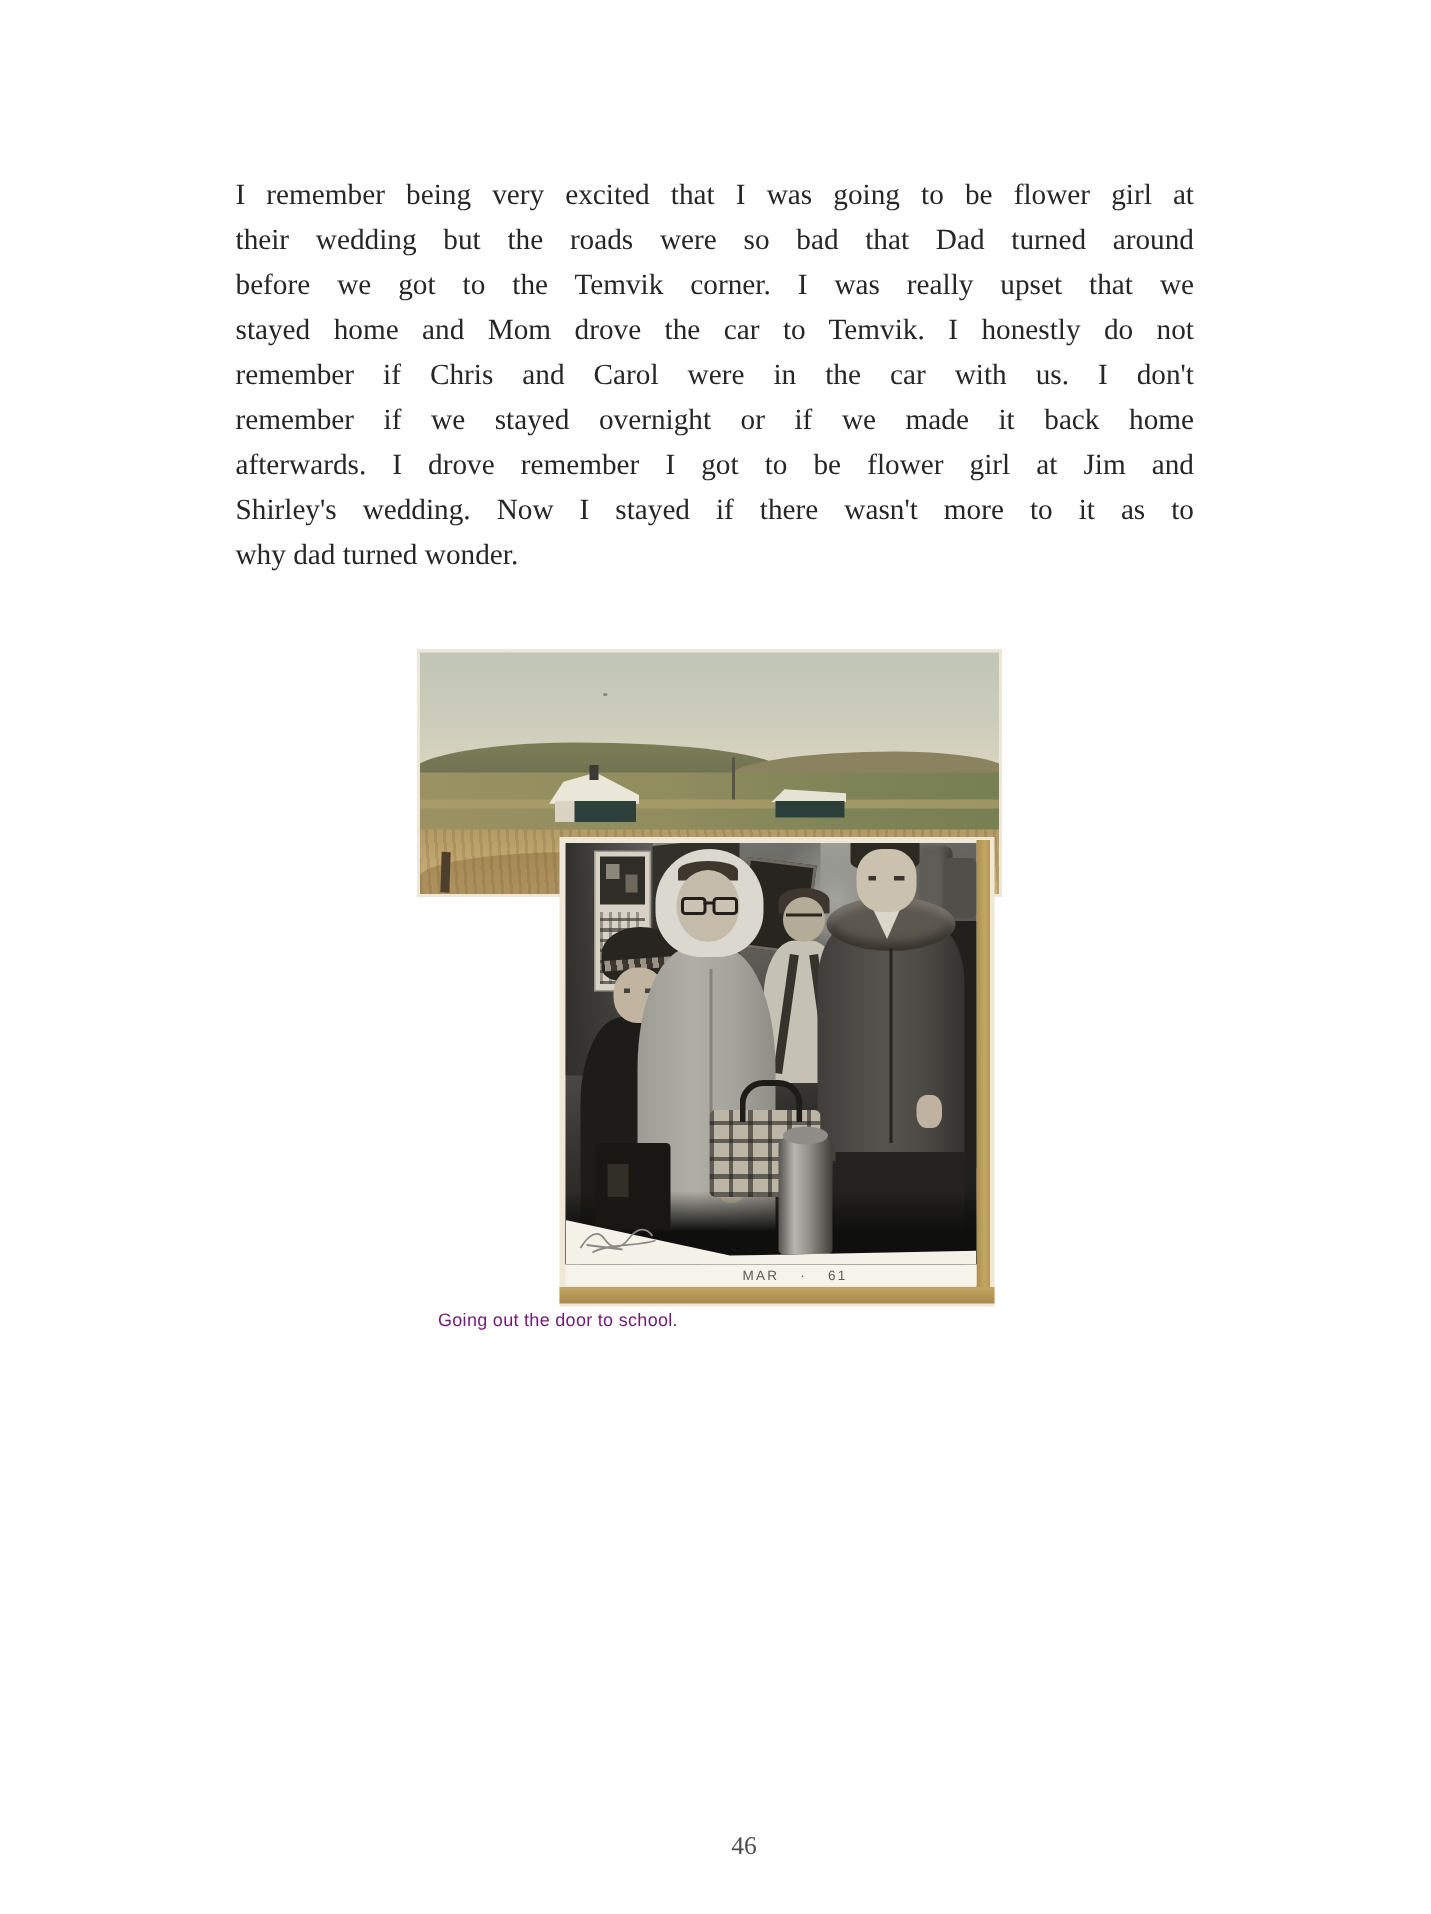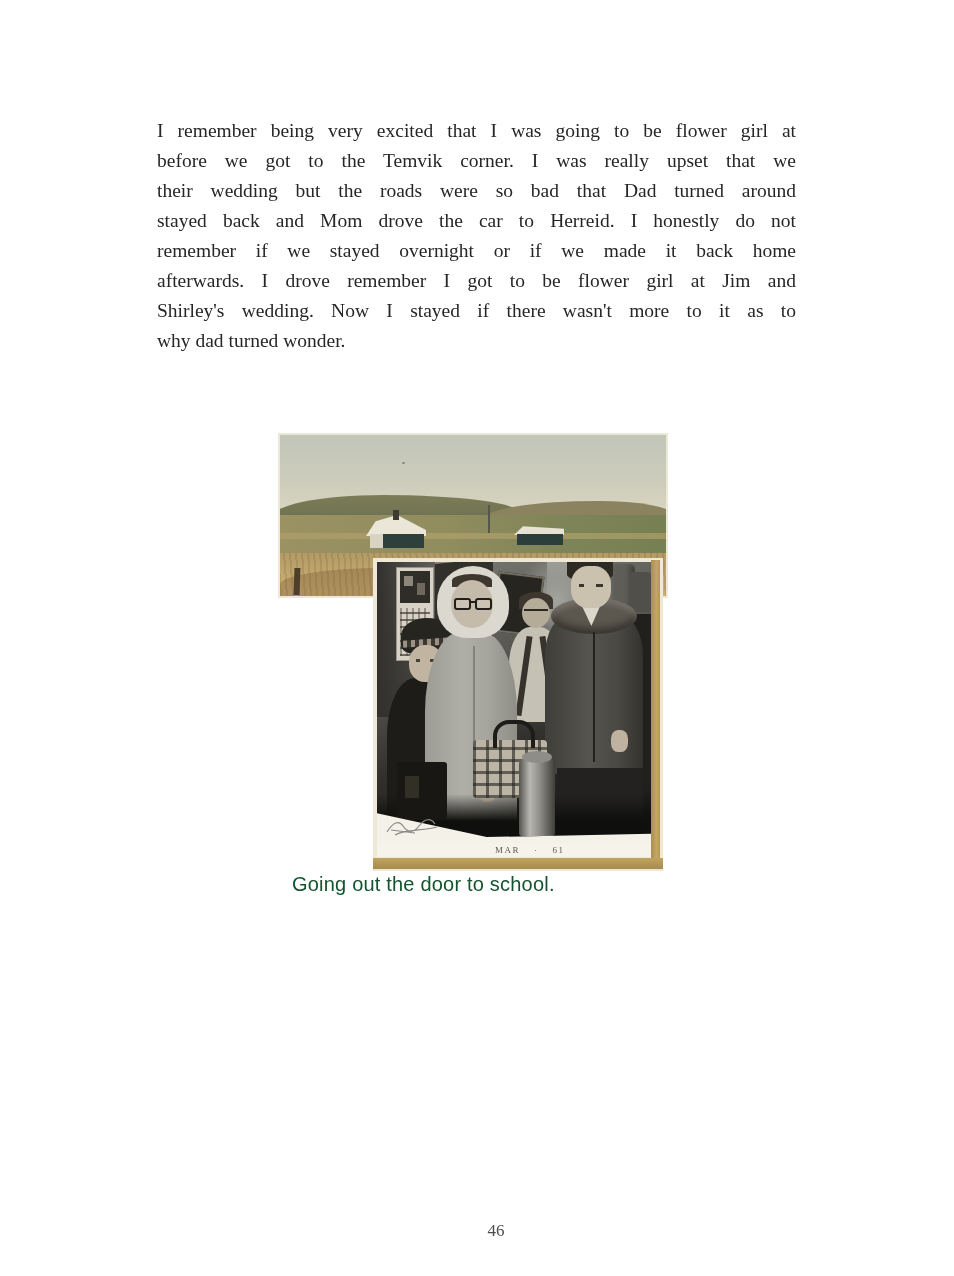--- a/index.html
+++ b/index.html
@@ -169,46 +169,47 @@
     background:linear-gradient(90deg,#55534d 0%,#b9b7b1 30%,#8f8d87 58%,#403e39 100%);
     border-radius:6px 6px 3px 3px;}
   .milkcan .lid{position:absolute;left:3px;top:-7px;width:30px;height:12px;background:#8f8d87;border-radius:50%;}
 
   .white-wedge{position:absolute;left:0;top:248px;width:274px;height:33px;background:#f4f1e8;
     clip-path:polygon(0 10%,40% 82%,100% 72%,100% 100%,0 100%);}
   .scribble{position:absolute;left:8px;top:252px;}
 
   .white-strip{position:absolute;left:4px;top:285px;width:274px;height:14px;background:#f6f3ea;}
   .stamp{position:absolute;left:118px;top:2px;
-    font-family:Liberation Serif, serif;font-size:9px;color:#5e5a52;letter-spacing:1.5px;}
+    font-family:Liberation Sans, sans-serif;font-size:9px;color:#5e5a52;letter-spacing:1.5px;}
   .stamp .gap{display:inline-block;width:14px;}
 
   
   .caption{
     position:absolute;left:292px;top:873px;
     font-family:"Liberation Sans", sans-serif;
-    font-size:20px;color:#14532d;letter-spacing:.2px;
+    font-size:12px;color:#701a75;letter-spacing:.2px;
   }
   .pagenum{
     position:absolute;left:0;top:1221px;width:100%;
     text-align:center;transform:translateX(19px);
     font-family:"Liberation Serif", serif;
     font-size:17px;color:#4c4c4c;
   }
 </style>
 </head>
 <body>
 
 <div>
 
   <div class="paragraph">
     <div class="pline">I remember being very excited that I was going to be flower girl at</div>
+    <div class="pline">their wedding but the roads were so bad that Dad turned around</div>
     <div class="pline">before we got to the Temvik corner. I was really upset that we</div>
-    <div class="pline">their wedding but the roads were so bad that Dad turned around</div>
-    <div class="pline">stayed back and Mom drove the car to Herreid.  I honestly do not</div>
+    <div class="pline">stayed home and Mom drove the car to Temvik.  I honestly do not</div>
+    <div class="pline">remember if Chris and Carol were in the car with us.  I don't</div>
     <div class="pline">remember if we stayed overnight or if we made it back home</div>
     <div class="pline">afterwards. I drove remember I got to be flower girl at Jim and</div>
     <div class="pline">Shirley's wedding.  Now I stayed if there wasn't more to it as to</div>
     <div class="pline last">why dad turned wonder.</div>
   </div>
 
   <div>
 
     <div class="landscape">
       <div class="sky"></div>

